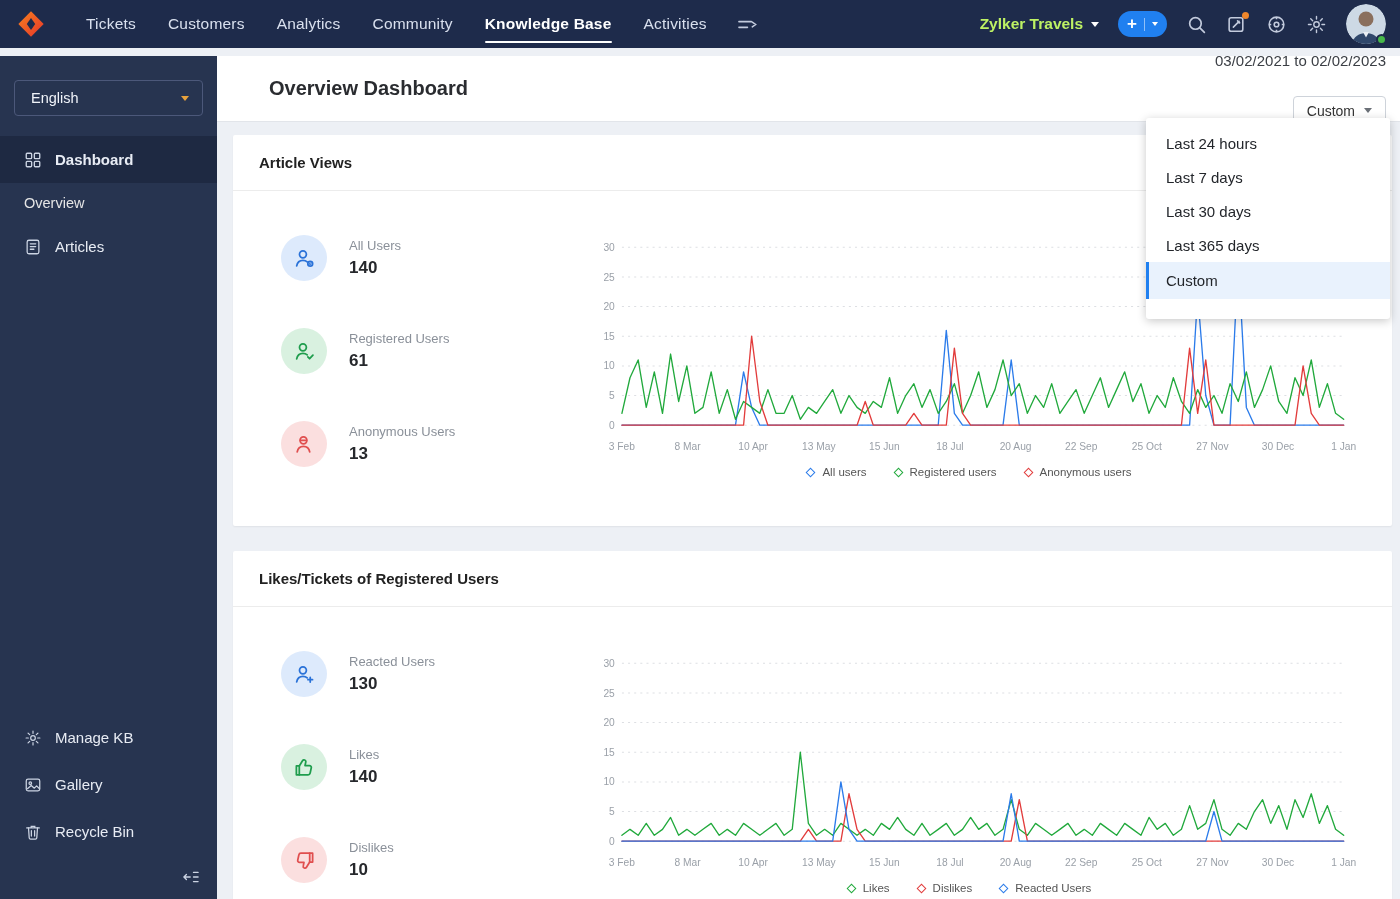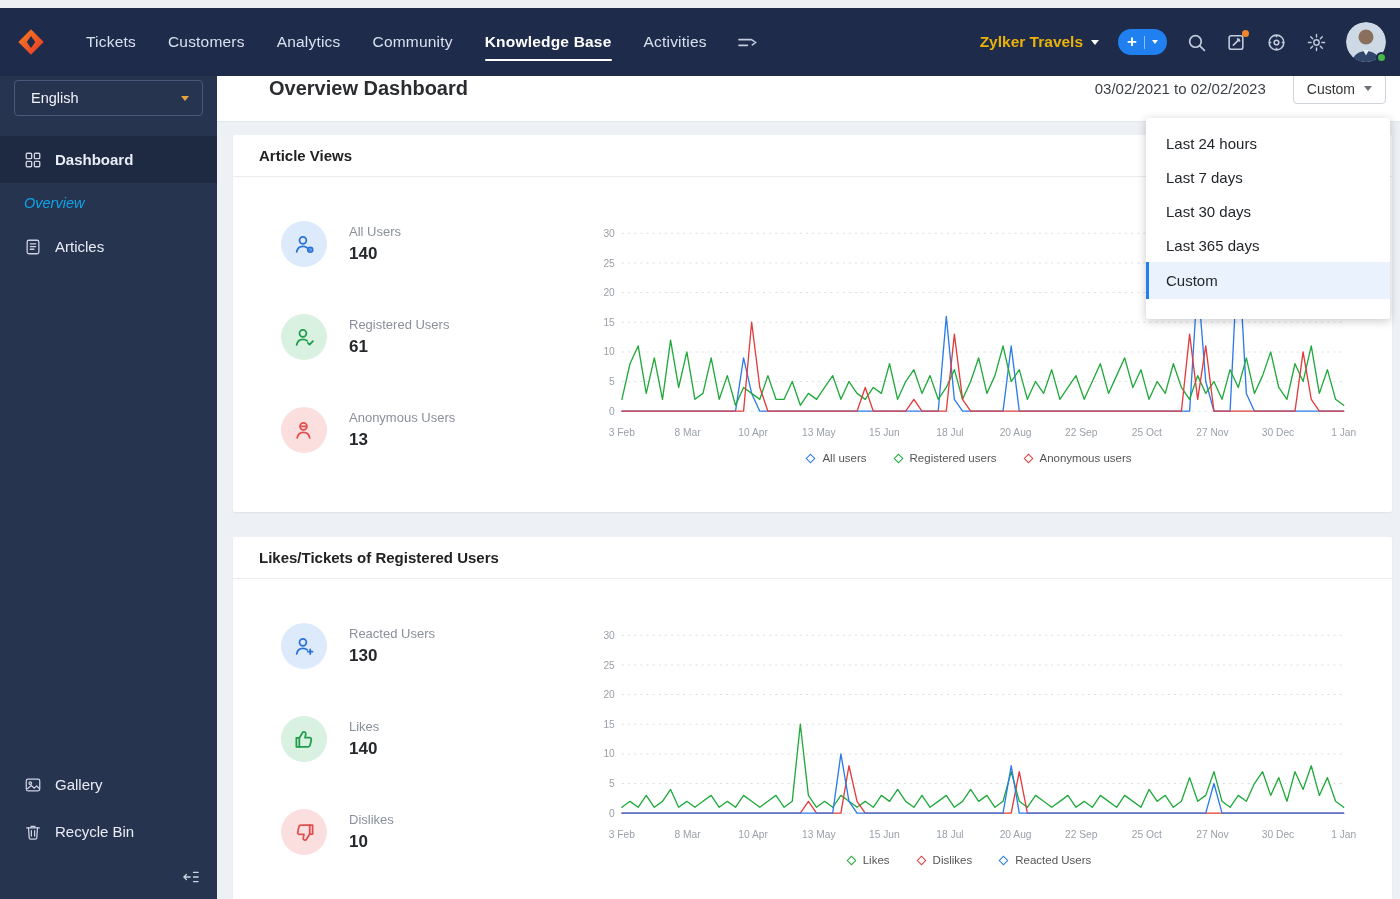--- a/index.html
+++ b/index.html
@@ -1,32 +1,32 @@
 <!DOCTYPE html>
 <html><head>
 <meta charset="utf-8">
 <style>
   * { box-sizing: border-box; }
   html,body { margin:0; padding:0; background:#dfe3ea; }
   body { font-family:"Liberation Sans", sans-serif; }
   .app { position:relative; width:1400px; height:899px; overflow:hidden; background:#edf0f5; }
 
   
-  .topnav { position:absolute; top:8px; left:0; right:0; height:68px; background:#1e2b4b;
+  .topnav { position:absolute; top:0; left:0; right:0; height:48px; background:#1e2b4b;
             display:flex; align-items:center; padding:0 14px 0 16px; z-index:30; }
   .logo { width:30px; height:30px; margin-right:24px; flex:0 0 auto; cursor:pointer; }
   .logo svg { width:30px; height:30px; display:block; }
   .nav-items { display:flex; align-items:stretch; height:56px; }
   .nav-item { color:#d9e0ee; font-size:15.5px; margin:0 16px; display:flex; align-items:center;
               position:relative; cursor:pointer; letter-spacing:.2px; white-space:nowrap; }
   .nav-item.active { color:#fff; font-weight:700; }
   .nav-item.active::after { content:""; position:absolute; left:0; right:0; bottom:9px; height:2.5px; background:#fff; border-radius:2px; }
   .menu-toggle { margin:0 10px 0 14px; }
   .tn-right { margin-left:auto; display:flex; align-items:center; gap:19px; }
-  .org { color:#eab308; font-size:15.5px; font-weight:700; display:flex; align-items:center; gap:8px; cursor:pointer; white-space:nowrap; }
+  .org { color:#bef264; font-size:15.5px; font-weight:700; display:flex; align-items:center; gap:8px; cursor:pointer; white-space:nowrap; }
   .caret { width:0; height:0; border-left:4.5px solid transparent; border-right:4.5px solid transparent; border-top:5px solid #fff; display:inline-block; }
   .caret.orange { border-top-color:#e8a23c; }
   .caret.gray { border-top-color:#6b7077; }
   .caret.tiny { border-left-width:3.5px; border-right-width:3.5px; border-top-width:4px; }
   .add-btn { background:#2080f0; border:none; color:#fff; border-radius:13px; height:26px;
              display:flex; align-items:center; padding:0 9px; gap:7px; cursor:pointer; }
   .add-btn .plus { font-size:17px; font-weight:700; line-height:1; margin-top:-2px; }
   .add-btn .divider { width:1px; height:13px; background:rgba(255,255,255,.5); }
   .tn-icon { width:21px; height:21px; color:#c3cbdd; position:relative; cursor:pointer; flex:0 0 auto; }
   .tn-icon svg { width:100%; height:100%; display:block; }
@@ -38,41 +38,41 @@
 
   
   .sidebar { position:absolute; top:56px; left:0; bottom:0; width:217px; background:#273450;
              display:flex; flex-direction:column; color:#e8ecf4; z-index:20; }
   .lang-select { margin:24px 14px 20px; border:1px solid #4c587a; border-radius:4px; height:36px;
                  display:flex; align-items:center; justify-content:space-between; padding:0 13px 0 16px;
                  font-size:14.5px; color:#f0f3f9; cursor:pointer; }
   .side-item { height:47px; display:flex; align-items:center; gap:13px; padding:0 24px; font-size:15px; cursor:pointer; }
   .side-item.active { background:#1e2942; font-weight:700; }
   .side-item.child { height:40px; font-size:14.5px; }
-  .side-item.selected { color:#0ea5e9;font-style:italic; }
+  .side-item.selected { color:#e5e5e5; }
   .si { width:18px; height:18px; color:#ccd4e3; flex:0 0 auto; }
   .si svg { width:100%; height:100%; display:block; }
   .side-spacer { flex:1; }
   .collapse-row { height:44px; display:flex; align-items:center; justify-content:flex-end; padding:0 16px; color:#ccd4e3; }
   .collapse-row .si { width:20px; height:20px; cursor:pointer; }
 
   
   .main { position:absolute; top:56px; left:217px; right:0; bottom:0; background:#edf0f5; overflow:hidden; }
   .main-header { height:66px; background:#fff; display:flex; align-items:center; padding:0 14px 0 40px;
                  border-bottom:1px solid #e2e5ea; }
   .page-title { margin:12px; font-size:20px; font-weight:700; color:#2a2c30; }
-  .mh-right { margin-left:auto; display:flex; align-items:center; gap:27px; }
+  .mh-right { margin-left:auto; display:flex; align-items:flex-end; gap:27px;flex-direction:column; }
   .date-range { font-size:15px; color:#3b3f45; }
   .range-btn { height:30px; border:1px solid #ced3da; border-radius:4px; background:#fff;
                display:flex; align-items:center; gap:9px; padding:0 13px; font-size:14px; color:#333;
                font-family:inherit; cursor:pointer; }
 
   .content { padding:13px 8px 0 16px; }
   .panel { background:#fff; border-radius:2px; margin-bottom:25px; box-shadow:0 1px 2px rgba(0,0,0,.06); }
-  .panel-header { padding:12px 26px; font-size:15px; font-weight:700; color:#222; border-bottom:1px solid #ececec; }
+  .panel-header { padding:19px 26px; font-size:15px; font-weight:700; color:#222; border-bottom:1px solid #ececec; }
   .panel-body { display:flex; padding:42px 12px 12px 48px; }
   .stats { width:300px; flex:0 0 auto; padding-top:2px; }
   .stat-row { display:flex; align-items:center; gap:22px; margin-bottom:47px; }
   .stat-icon { width:46px; height:46px; border-radius:50%; display:flex; align-items:center; justify-content:center; flex:0 0 auto; }
   .stat-icon svg { width:25px; height:25px; }
   .tint-blue  { background:#ddeafc; color:#2a72d8; }
   .tint-green { background:#d9f1e0; color:#1f9d4d; }
   .tint-red   { background:#fbdfdf; color:#e04f4f; }
   .stat-label { display:block; font-size:13px; color:#8a9099; margin-bottom:5px; }
   .stat-value { display:block; font-size:17px; color:#26282c; font-weight:700; }
@@ -204,20 +204,29 @@
               <path d="M7 6.5h6M7 9.5h6M7 12.5h4" stroke-linecap="round"></path>
             </svg>
           </span>
           <span>Articles</span>
         </div>
       </div>
     <div class="side-spacer"></div>
     <div id="side-bottom">
         <div class="side-item">
           <span class="si">
+            <svg viewBox="0 0 24 24" fill="none" stroke="currentColor" stroke-width="1.6" stroke-linecap="round">
+              <circle cx="12" cy="12" r="3.1"></circle>
+              <path d="M12 2.8v3M12 18.2v3M2.8 12h3M18.2 12h3M5.4 5.4l2.2 2.2M16.4 16.4l2.2 2.2M18.6 5.4l-2.2 2.2M7.6 16.4l-2.2 2.2"></path>
+            </svg>
+          </span>
+          <span>Manage KB</span>
+        </div>
+        <div class="side-item">
+          <span class="si">
             <svg viewBox="0 0 20 20" fill="none" stroke="currentColor" stroke-width="1.4">
               <rect x="2.5" y="3.5" width="15" height="13" rx="2"></rect>
               <circle cx="7" cy="8" r="1.4"></circle>
               <path d="M3.5 14.5l4.5-4 3.5 3 2.5-2.5 3.5 3.5" stroke-linejoin="round"></path>
             </svg>
           </span>
           <span>Gallery</span>
         </div>
         <div class="side-item">
           <span class="si">

